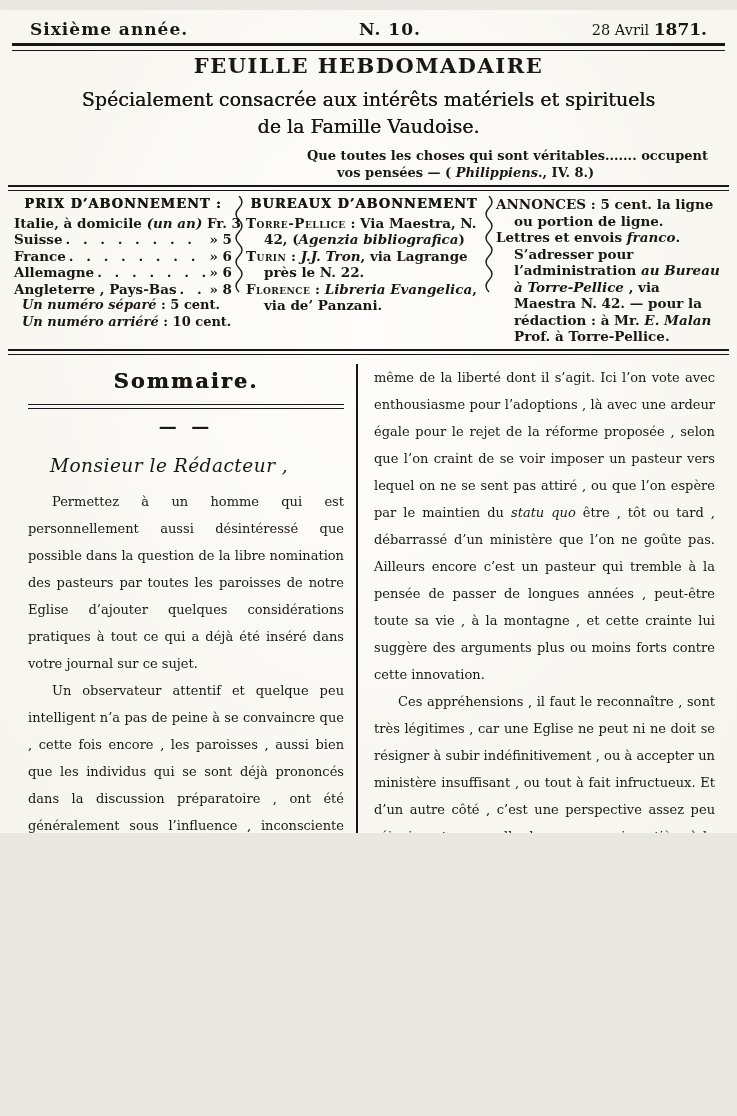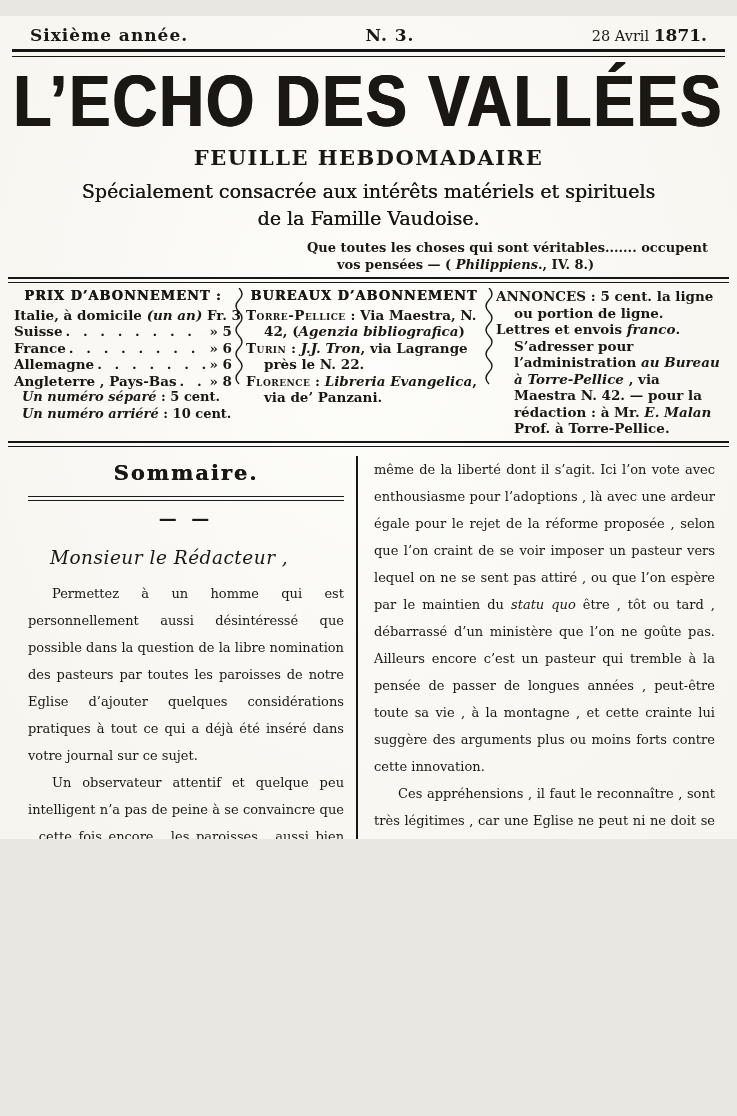--- a/index.html
+++ b/index.html
@@ -1,20 +1,20 @@
 <!DOCTYPE html>
 <html><head>
 <meta charset="utf-8">
 <style>
   html,body{margin:0;padding:0;}
   body{background:#e9e7e1;}
   .page{
     position:relative;
     width:737px;height:823px;
-    margin:16px auto;
+    margin:10px auto;
     background:
       radial-gradient(ellipse at 50% 40%, rgba(255,255,255,0.6), rgba(0,0,0,0.02) 90%),
       #fbfaf4;
     color:#1b1713;
     font-family:"DejaVu Serif", serif;
     overflow:hidden;
     box-sizing:border-box;
   }
   
   .dateline{display:flex;justify-content:space-between;align-items:baseline;padding:9px 30px 2px 30px;}
@@ -77,28 +77,25 @@
   .bp.fill{text-align-last:justify;}
   i{font-style:italic;}
 </style>
 </head>
 <body>
 
 <div class="page">
 
   <div class="dateline">
     <span class="dl-era">Sixième année.</span>
-    <span class="dl-issue">N. 3.</span>
+    <span class="dl-issue">N. 10.</span>
     <span class="dl-date"><span>28 Avril </span><span class="yr">1871.</span></span>
   </div>
   <div class="rule-heavy"></div>
 
-  <div class="title">
-    <span>L’ECHO DES VALLÉES</span>
-  </div>
   <div class="subtitle">FEUILLE HEBDOMADAIRE</div>
   <div class="tagline">Spécialement consacrée aux intérêts matériels et spirituels</div>
   <div class="tagline" style="margin-top:0;">de la Famille Vaudoise.</div>
 
   <div class="epigraph">
     <div>Que toutes les choses qui sont véritables....... occupent</div>
     <div class="l2">vos pensées — ( <i>Philippiens</i>., IV. 8.)</div>
   </div>
   <div class="rule-double"></div>
 

